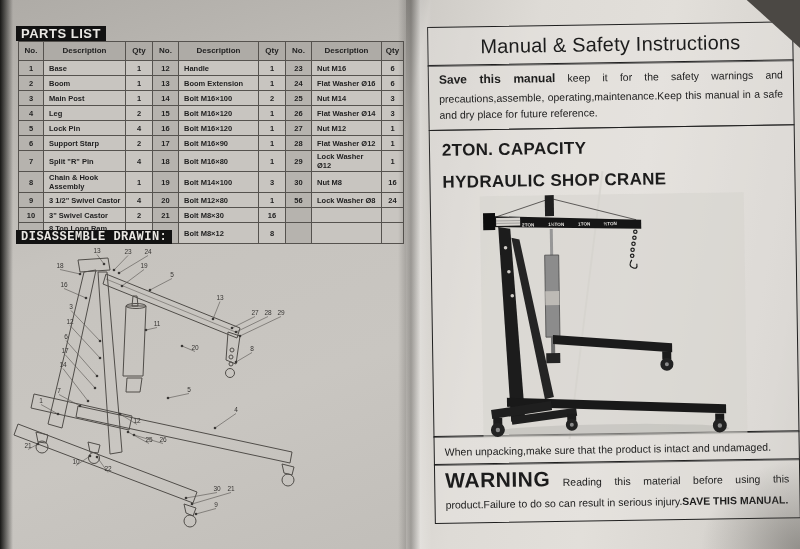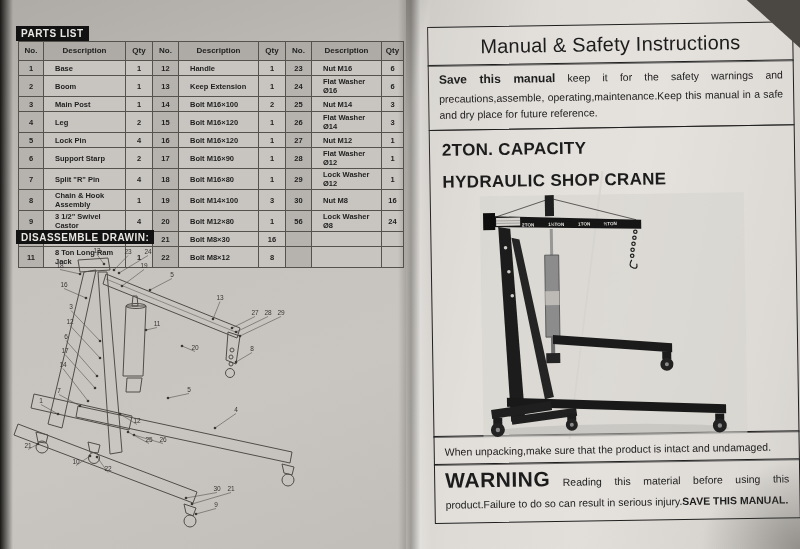--- a/index.html
+++ b/index.html
@@ -16,36 +16,36 @@
   }
   .left-dark-edge{
     position:absolute;left:0;top:0;width:13px;height:549px;
     background:linear-gradient(90deg,#181816 0%,rgba(24,24,22,.55) 45%,rgba(24,24,22,0) 100%);
   }
   .black-label{
     position:absolute;background:#121212;color:#e9e7e3;
     font-weight:bold;letter-spacing:.5px;
     display:flex;align-items:center;padding:0 5px;
   }
-  #parts-list-label{left:16px;top:26px;height:15px;font-size:10px;}
-  #drawing-label{left:16px;top:230px;height:14px;font-size:10px;}
+  #parts-list-label{left:16px;top:26px;height:15px;font-size:13px;}
+  #drawing-label{left:16px;top:230px;height:14px;font-size:12px;font-family:Liberation Mono, monospace;}
   
   table.parts{
     position:absolute;left:18px;top:41px;width:385px;
     border-collapse:collapse;table-layout:fixed;
     font-size:7.5px;font-weight:bold;color:#222;
   }
   table.parts th,table.parts td{
     border:1px solid #55524e;padding:1px 2px;line-height:1.2;
     overflow:hidden;
   }
   table.parts th{background:#aeaba6;height:16px;text-align:center;font-size:8px;margin-left:39px;}
   table.parts td{height:12px;background:#c8c5c0;text-align:center;}
   table.parts td.no{background:#b6b3ae;}
-  table.parts td.desc{text-align:left;padding-left:11px;}
+  table.parts td.desc{text-align:left;padding-left:5px;}
   
   #drawing-svg{position:absolute;left:0;top:246px;}
   
   .right-page{
     position:absolute;left:406px;top:0;width:394px;height:549px;
     background:linear-gradient(100deg,#9b9893 0%,#cfccc7 5%,#dedbd6 28%,#e2dfda 55%,#d5d2cd 88%,#c9c6c1 100%);
   }
   .fold-shadow{
     position:absolute;left:398px;top:0;width:34px;height:549px;
     background:linear-gradient(90deg,rgba(70,68,65,0) 0%,rgba(70,68,65,.40) 38%,rgba(255,255,255,.22) 66%,rgba(70,68,65,0) 100%);
@@ -126,21 +126,21 @@
           <td class="qty">1</td>
           <td class="no">23</td>
           <td class="desc">Nut M16</td>
           <td class="qty">6</td>
         </tr>
         <tr>
           <td class="no">2</td>
           <td class="desc">Boom</td>
           <td class="qty">1</td>
           <td class="no">13</td>
-          <td class="desc">Keep Extension</td>
+          <td class="desc">Boom Extension</td>
           <td class="qty">1</td>
           <td class="no">24</td>
           <td class="desc">Flat Washer Ø16</td>
           <td class="qty">6</td>
         </tr>
         <tr>
           <td class="no">3</td>
           <td class="desc">Main Post</td>
           <td class="qty">1</td>
           <td class="no">14</td>

